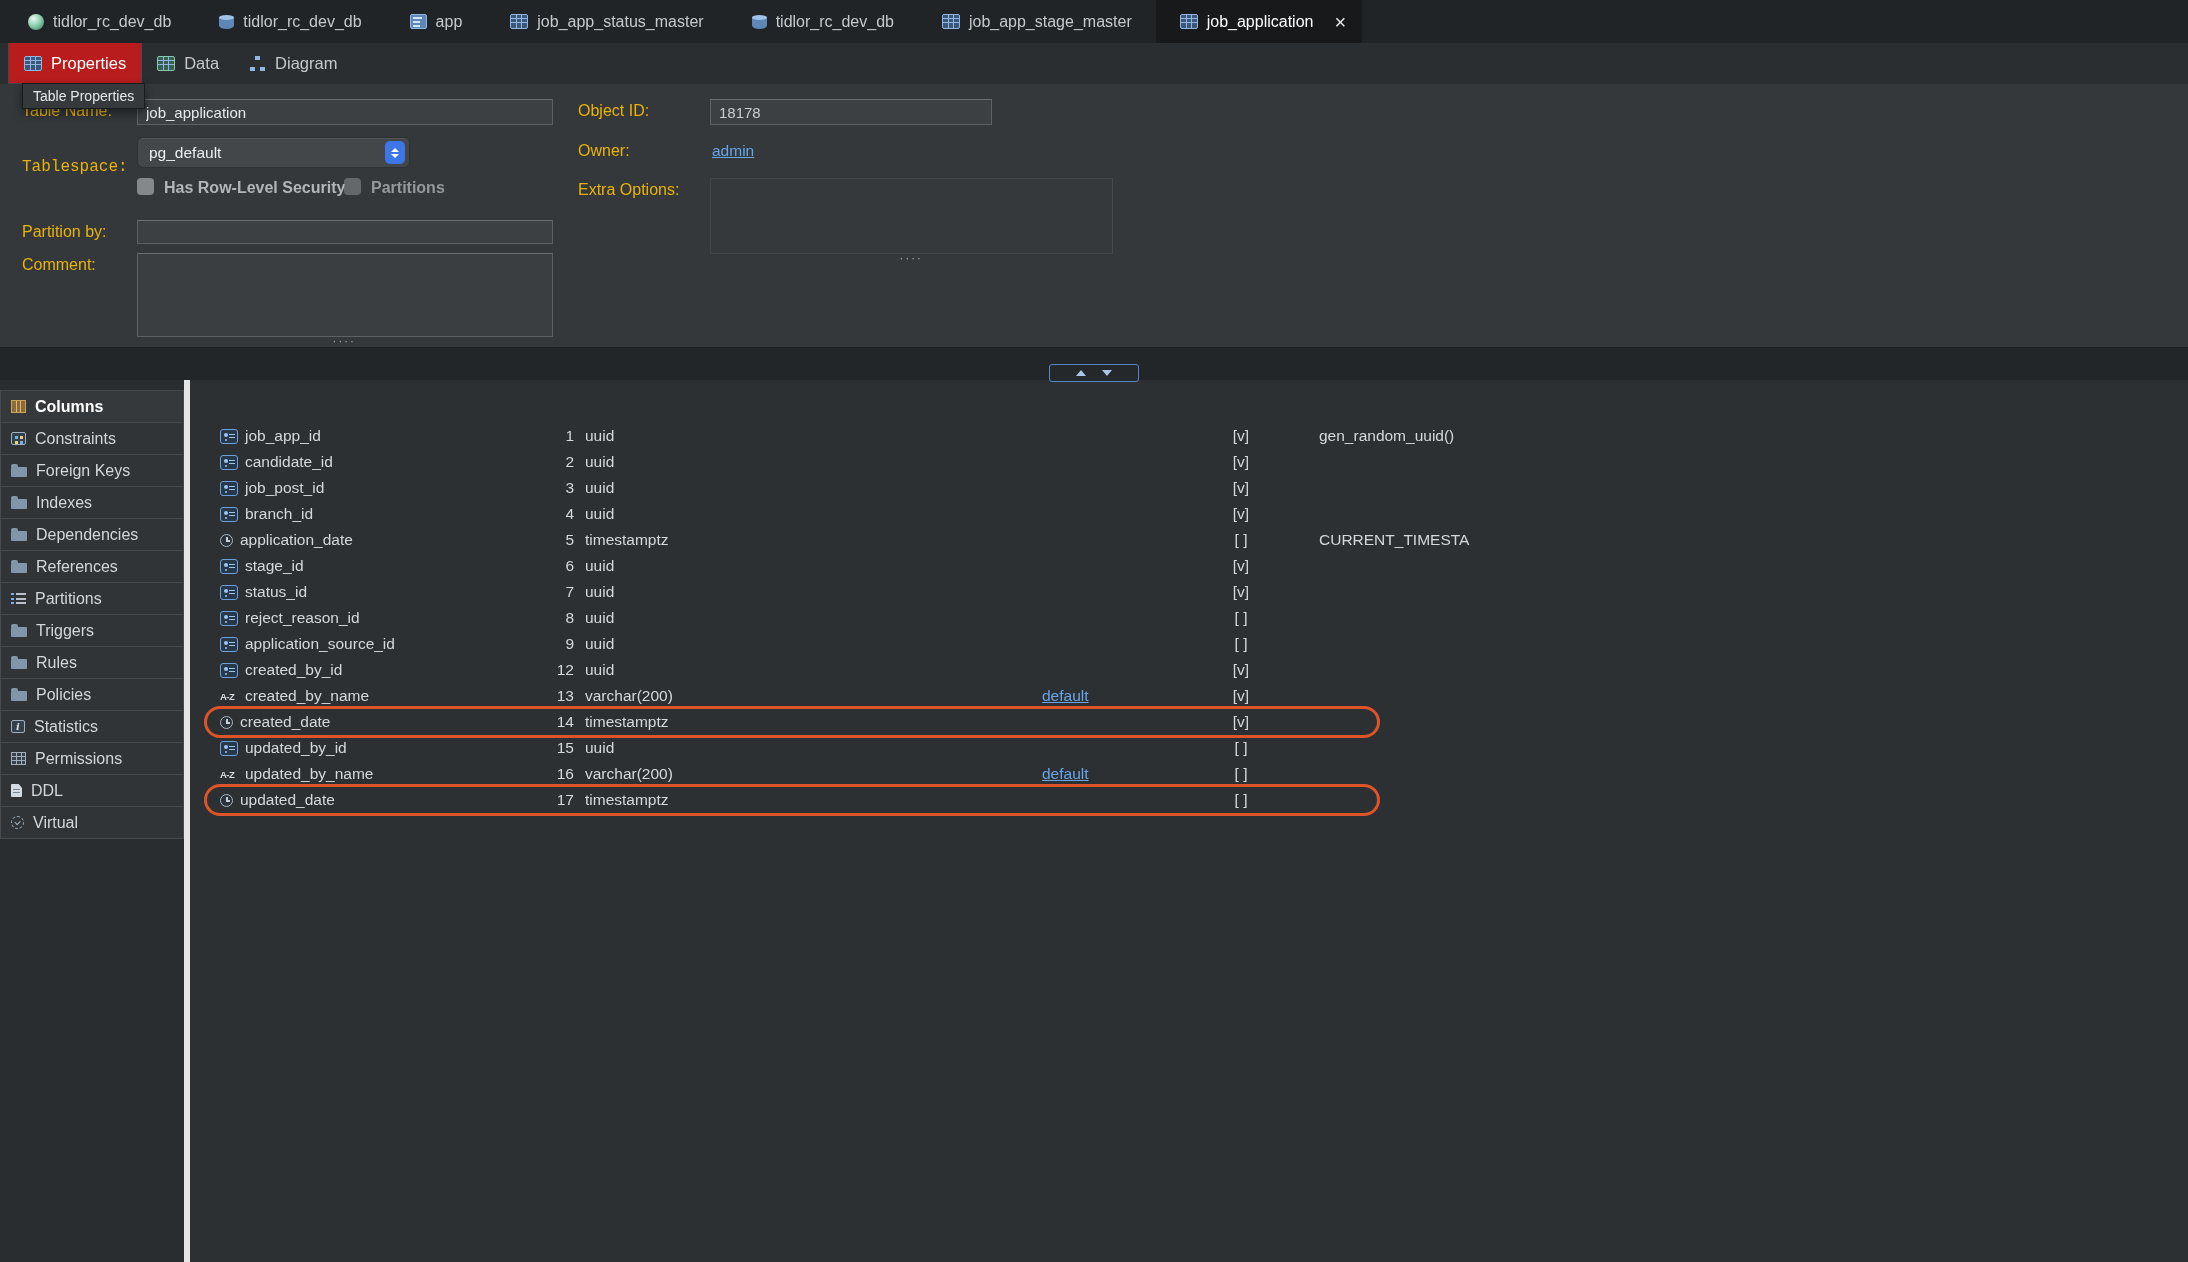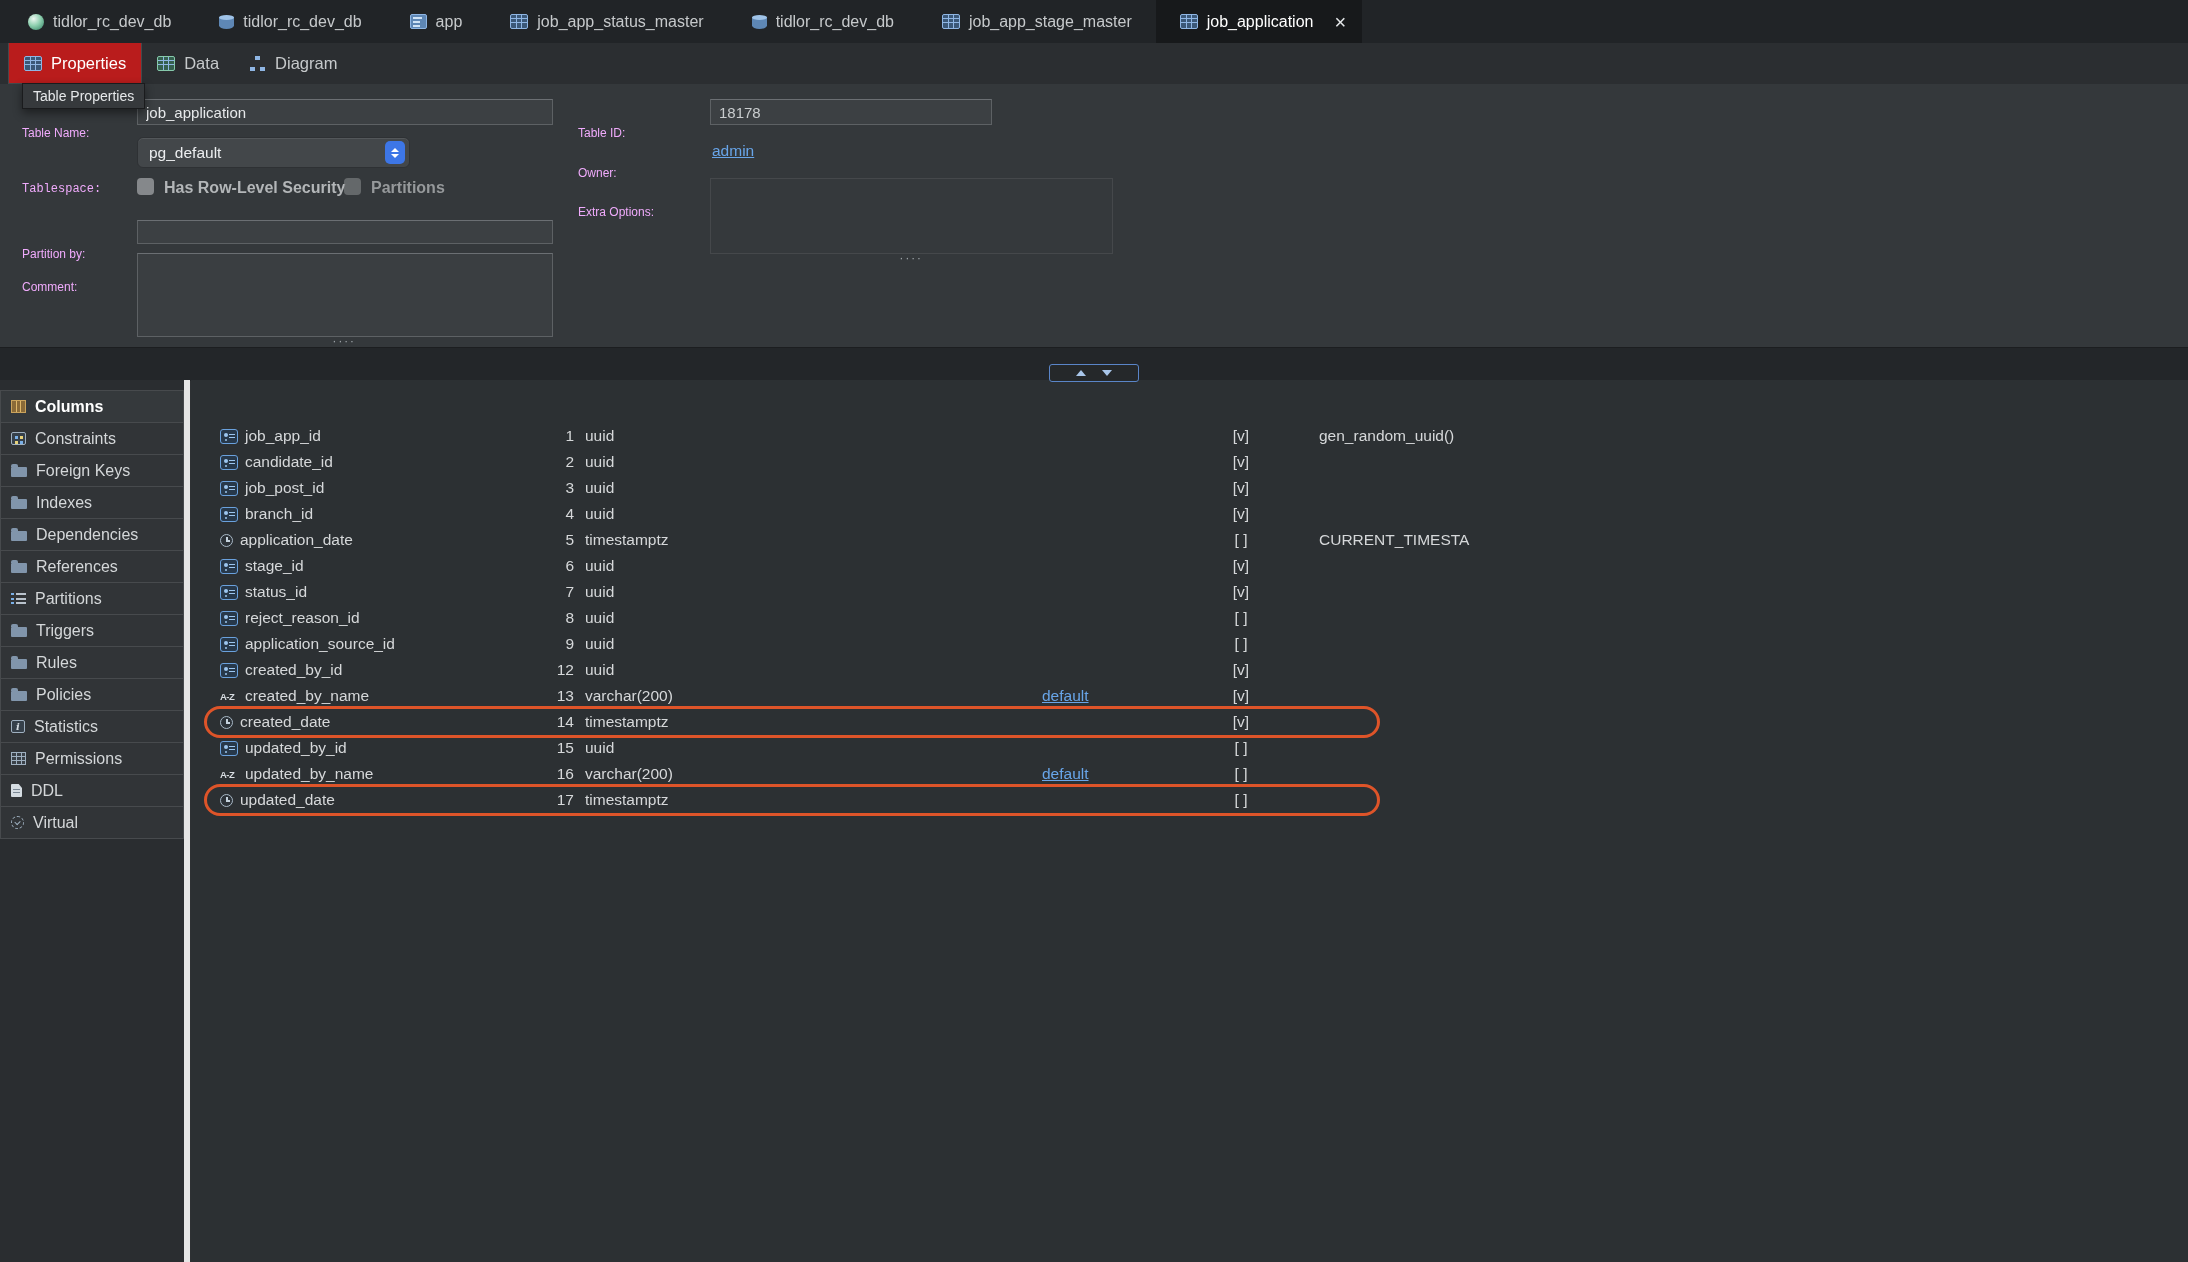--- a/index.html
+++ b/index.html
@@ -33,21 +33,21 @@
   
   .tooltip{
     position:absolute;left:22px;top:83px;z-index:30;
     background:#36393c;border:1px solid #1a1b1d;color:#e6e8ea;
     font-size:14px;padding:4px 10px;box-shadow:0 4px 10px rgba(0,0,0,.45);
     white-space:nowrap;
   }
 
   
   .props{position:absolute;top:84px;left:0;right:0;height:263px;background:#34383b;}
-  .plabel{position:absolute;color:#f0abfc;font-size:12px;white-space:nowrap;margin-top:24px;}
+  .plabel{position:absolute;color:#eab308;font-size:16px;white-space:nowrap;}
   #lbl-table-name{left:22px;top:18px;}
   #lbl-tablespace{left:22px;top:74px;font-family:Liberation Mono, monospace;}
   #lbl-partition-by{left:22px;top:139px;}
   #lbl-comment{left:22px;top:172px;}
   #lbl-object-id{left:578px;top:18px;}
   #lbl-owner{left:578px;top:58px;}
   #lbl-extra{left:578px;top:97px;}
 
   .tinput{
     position:absolute;box-sizing:border-box;
@@ -292,21 +292,21 @@
   <span class="checkbox" id="chk-part"></span>
   <span class="cb-label" id="lbl-part">Partitions</span>
 
   <span class="plabel" id="lbl-partition-by">Partition by:</span>
   <input class="tinput" id="inp-partition-by" value="" style="">
 
   <span class="plabel" id="lbl-comment">Comment:</span>
   <textarea class="tinput" id="txt-comment" style=""></textarea>
   <span class="grip" id="grip-comment"></span>
 
-  <span class="plabel" id="lbl-object-id">Table ID:</span>
+  <span class="plabel" id="lbl-object-id">Object ID:</span>
   <input class="tinput" id="inp-object-id" value="18178" style="">
 
   <span class="plabel" id="lbl-owner">Owner:</span>
   <a class="linktext" id="lnk-owner">admin</a>
 
   <span class="plabel" id="lbl-extra">Extra Options:</span>
   <div id="extra-box"></div>
   <span class="grip" id="grip-extra"></span>
 </div>
 

